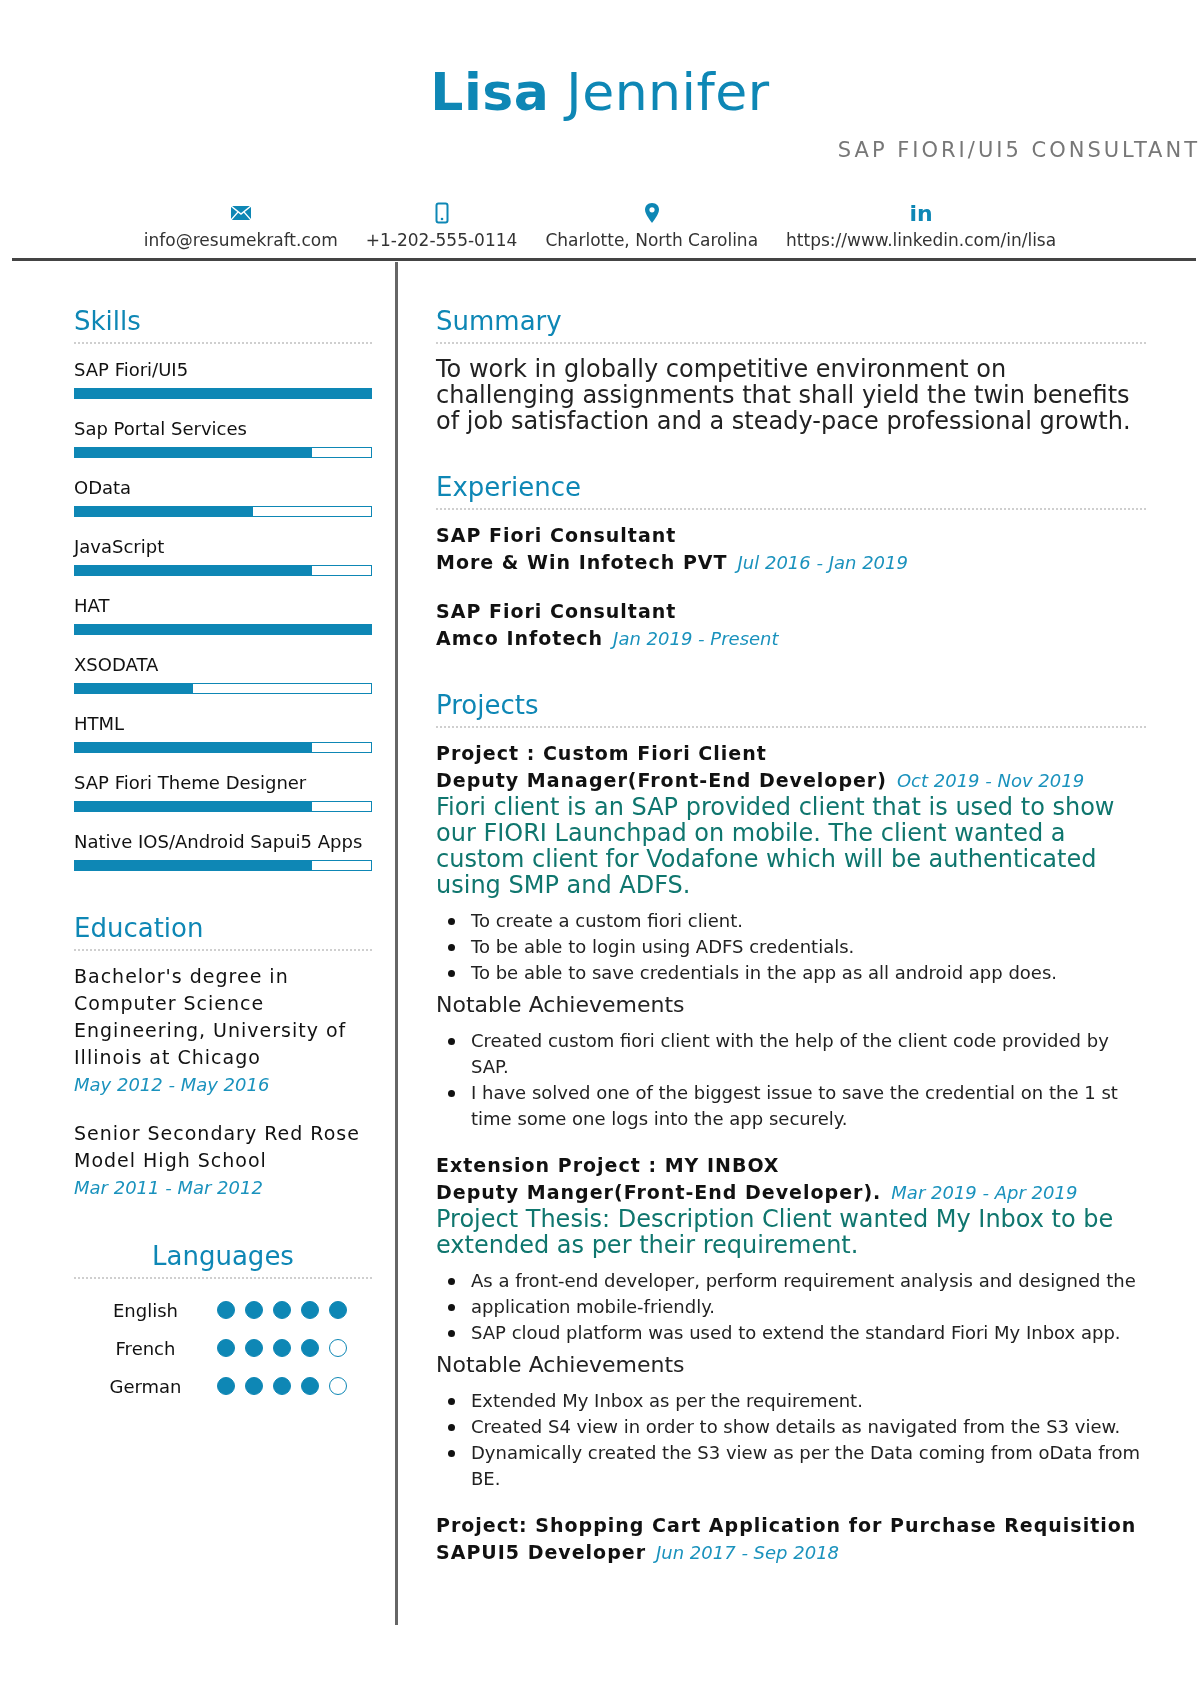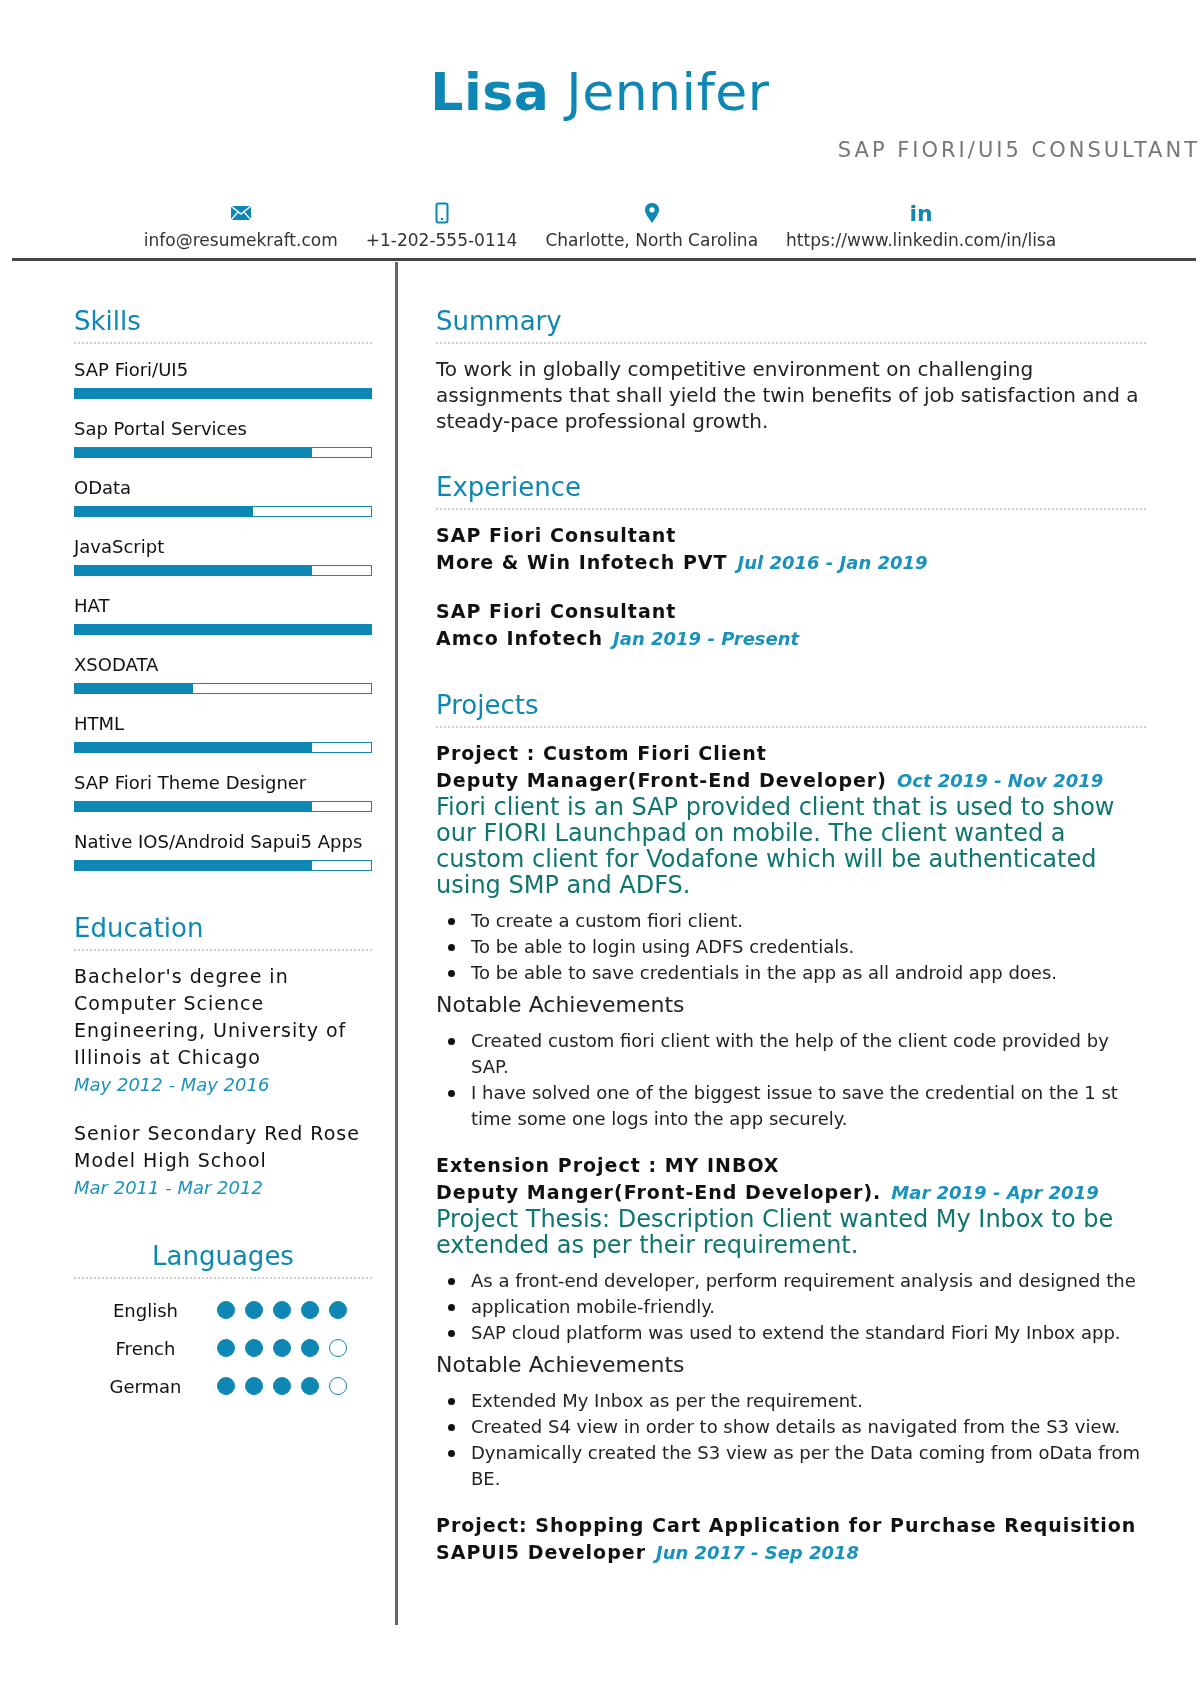--- a/index.html
+++ b/index.html
@@ -27,25 +27,25 @@
   .edu-item { margin-bottom: 22px; }
   .edu-deg { font-size: 19px; font-weight: normal; letter-spacing: 1px; line-height: 27px; color: #111; }
   .date { font-style: italic; color: #1a92bd; font-size: 18px; line-height: 27px; }
 
   .lang { display: flex; align-items: center; height: 38px; }
   .lang-name { width: 143px; font-size: 18px; }
   .dots { display: flex; gap: 10px; }
   .dot { width: 18px; height: 18px; border-radius: 50%; background: #0e87b5; border: 1.5px solid #0e87b5; }
   .dot.empty { background: #fff; }
 
-  .summary { font-size: 20px; line-height: 26px; color: #222; margin-bottom: 38px; }
+  .summary { font-size: 24px; line-height: 26px; color: #222; margin-bottom: 38px; }
   .exp-item { margin-bottom: 22px; }
   .role { font-size: 19px; font-weight: bold; letter-spacing: 1px; line-height: 27px; }
   .company-line { font-size: 19px; font-weight: bold; letter-spacing: 1px; line-height: 27px; }
-  .company-line .date { font-weight: bold; letter-spacing: 0; margin-left: 10px; }
+  .company-line .date { font-weight: normal; letter-spacing: 0; margin-left: 10px; }
   .desc { font-size: 24px; line-height: 26px; color: #0f766e; }
   ul.bul { list-style: none; margin: 10px 0 6px 0; }
   ul.bul li { position: relative; padding-left: 35px; font-size: 18px; line-height: 26px; color: #222; }
   ul.bul li::before { content: ""; position: absolute; left: 12px; top: 10px; width: 7px; height: 7px; border-radius: 50%; background: #111; }
   .notable { font-size: 22px; line-height: 26px; color: #222; margin-top: 0; }
   .proj { margin-bottom: 20px; }
 </style>
 </head>
 <body>
 

